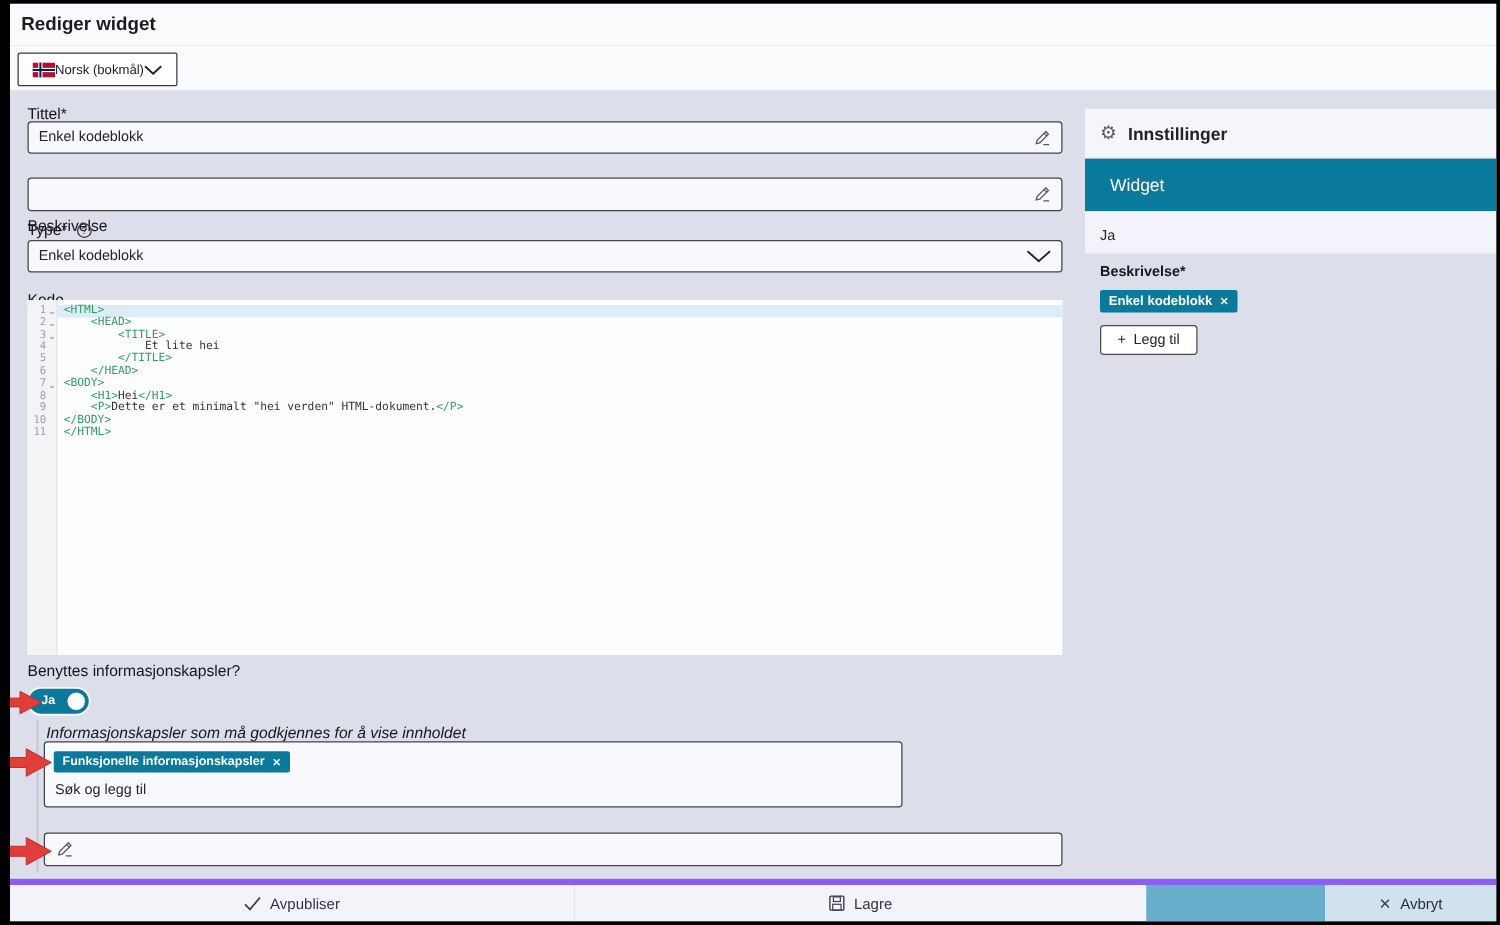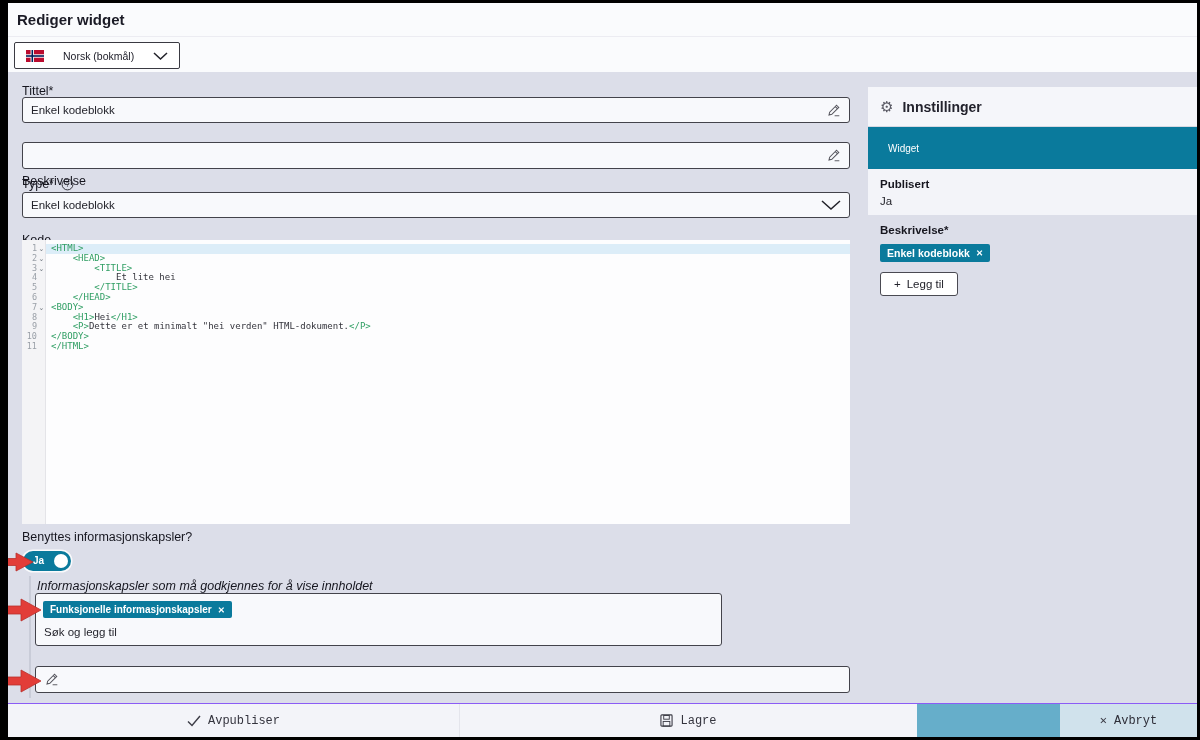--- a/index.html
+++ b/index.html
@@ -6,21 +6,21 @@
   html,body { width:1200px; height:740px; background:#000; overflow:hidden;
               font-family:"Liberation Sans", sans-serif; }
   .screen { position:absolute; left:8px; top:3px; width:1189px; height:734px;
             background:#fafbfd; overflow:hidden; }
 
   
   .top-header { position:absolute; left:0; top:0; width:100%; height:50px; background:#fafbfd; }
   .top-divider { position:absolute; left:0; top:33px; width:100%; height:1px; background:#ececf2; }
   .page-title { position:absolute; left:9px; top:8px; font-size:15px; font-weight:700; color:#1b1b26; }
   .lang-btn { position:absolute; left:6px; top:39px; height:27px; display:flex; align-items:center;
-              gap:19px; padding:0 11px; background:#fff; border:1px solid #3a3a42; border-radius:2px;
+              gap:0; padding:0 11px; background:#fff; border:1px solid #3a3a42; border-radius:2px;
               font-size:10.5px; color:#1b1b26; cursor:pointer; }
 
   
   .content-bg { position:absolute; left:0; top:69px; width:100%; height:631px; background:#dcdee9; }
 
   .fld-label { position:absolute; font-size:12.5px; color:#16161f; }
   .input-box { position:absolute; height:26px; background:#f8f9fc; border:1px solid #43434b;
                border-radius:3px; display:flex; align-items:center; padding:0 8px; }
   .input-box input { flex:1; border:none; background:transparent; outline:none;
                      font-family:"Liberation Sans",sans-serif; font-size:11.5px; color:#23232b; }
@@ -55,34 +55,34 @@
           font-size:10px; font-weight:700; padding:3px 7px; border-radius:2px; cursor:pointer; }
   .chip .x { font-size:8.5px; font-weight:700; cursor:pointer; }
   .combo-placeholder { position:absolute; left:8px; bottom:7px; font-size:11.5px; color:#26262e; }
 
   
   .panel { position:absolute; left:860px; top:84px; width:329px; }
   .panel-header { height:40px; background:#f5f6fa; border-bottom:1px solid #d7d9e2;
                   display:flex; align-items:center; gap:9px; padding-left:12px; }
   .panel-header .gear { font-size:15px; color:#5a5a64; line-height:1; }
   .panel-title { font-size:14px; font-weight:600; color:#22222c; }
-  .panel-tab { height:42px; background:#0a7a9c; color:#fff; font-size:10px;
+  .panel-tab { height:42px; background:#0a7a9c; color:#fff; font-size:14px;
                display:flex; align-items:center; padding-left:20px; cursor:pointer; }
   .panel-sec1 { background:#f3f4f9; padding:9px 12px 8px; }
   .panel-sec2 { background:#dcdee9; padding:9px 12px 12px; }
   .sec-label { font-size:11.5px; font-weight:700; color:#16161f; }
   .sec-value { font-size:11.5px; color:#23232b; margin-top:5px; }
   .panel-sec2 .chip { margin-top:8px; font-size:10.5px; }
   .add-btn { margin-top:10px; display:inline-flex; align-items:center; gap:6px; background:#fff;
              border:1px solid #4a4a52; border-radius:3px; padding:5px 13px; font-size:11.5px;
              color:#23232b; cursor:pointer; }
 
   
   .footer { position:absolute; left:0; top:700px; width:1189px; height:34px; background:#f3f4f9;
-            border-top:1px solid #8b5cf6;font-family:Liberation Mono, monospace; }
+            border-top:5px solid #8b5cf6; }
   .f-sec { position:absolute; top:0; height:100%; display:flex; align-items:center;
            justify-content:center; gap:7px; font-size:12px; color:#34343e; cursor:pointer; }
   .f-a { left:0; width:452px; border-right:1px solid #e4e5ec; }
   .f-b { left:452px; width:457px; }
   .f-teal { position:absolute; left:909px; top:0; width:143px; height:100%; background:#66aeca; cursor:pointer; }
   .f-avbryt { position:absolute; left:1052px; top:0; width:137px; height:100%; background:#d0e2ec;
               display:flex; align-items:center; justify-content:center; gap:7px; font-size:12px;
               color:#2e2e38; cursor:pointer; }
   .f-avbryt .x-glyph { font-size:12px; color:#3c3c46; }
 
@@ -258,21 +258,20 @@
     </svg>
   </div>
 
   <div class="panel">
     <div class="panel-header">
       <span class="gear">⚙</span>
       <span class="panel-title">Innstillinger</span>
     </div>
     <div class="panel-tab">Widget</div>
     <div class="panel-sec1">
-      <div class="sec-label">Publisert</div>
       <div class="sec-value">Ja</div>
     </div>
     <div class="panel-sec2">
       <div class="sec-label">Beskrivelse*</div>
       <div>
         <span class="chip">
           <span>Enkel kodeblokk</span>
           <span class="x">✕</span>
         </span>
       </div>

